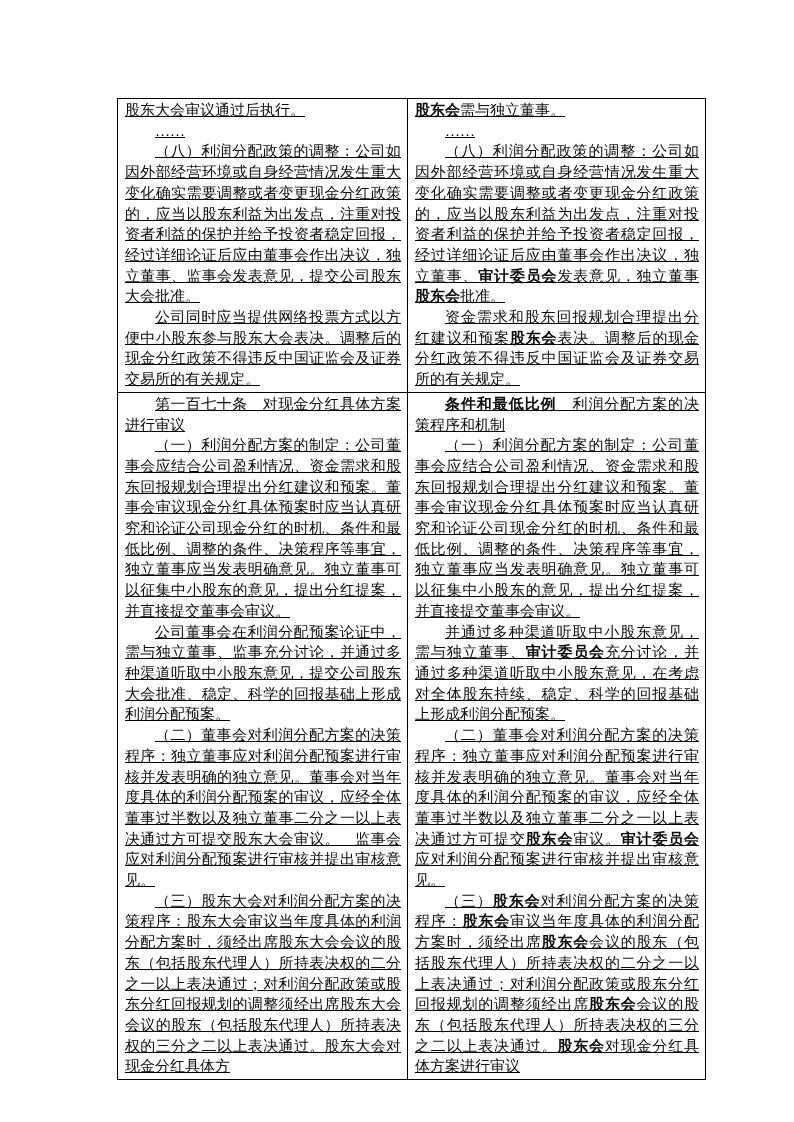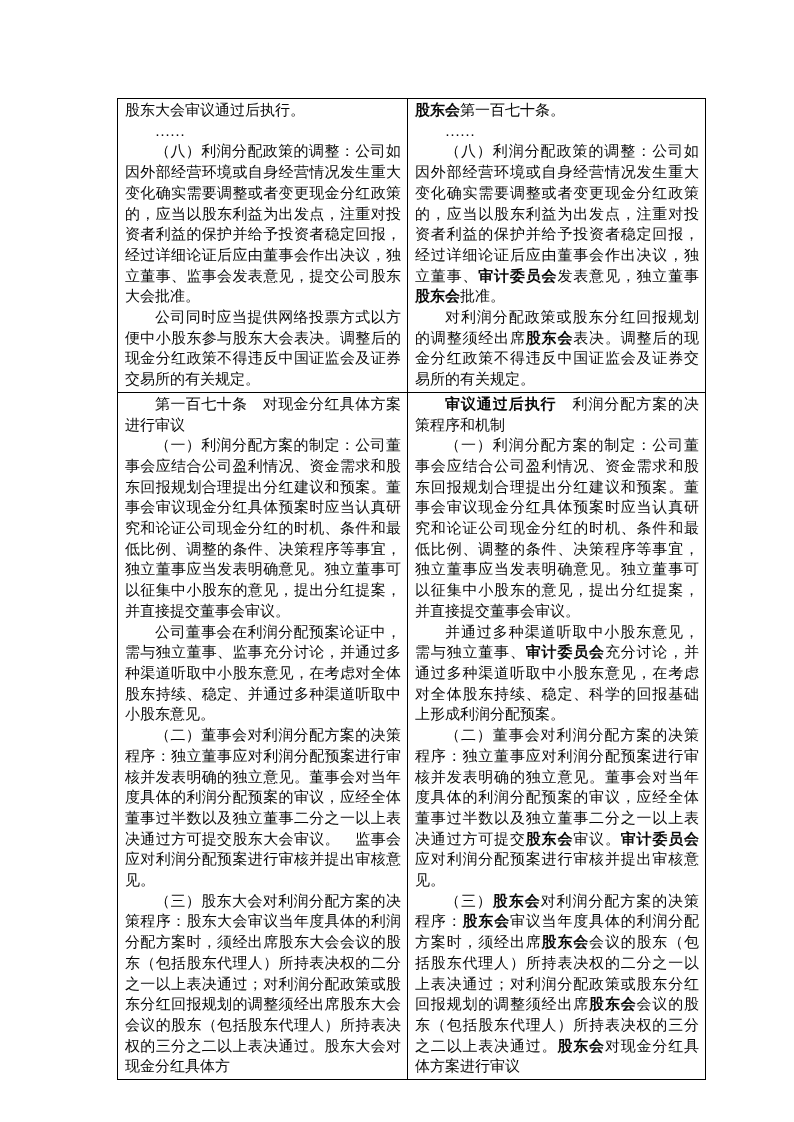--- a/index.html
+++ b/index.html
@@ -15,20 +15,21 @@
     overflow: hidden;
     font-family: "Liberation Serif", "DejaVu Serif", serif;
   }
   table.cmp {
     position: absolute;
     left: 117px;
     top: 98px;
     width: 560px;
     border-collapse: collapse;
     table-layout: fixed;
+    text-decoration: underline;
   }
   table.cmp td {
     border: 1px solid #000000;
     vertical-align: top;
     padding: 1px 6px 2px 7px;
     font-size: 15px;
     line-height: 20.7px;
     color: #0a0a0a;
     text-align: justify;
     text-justify: inter-ideograph;
@@ -50,36 +51,36 @@
   <table class="cmp">
     <tbody>
       <tr>
         <td class="col-original">
             <p class="para"><span class="">股东大会审议通过后执行。</span></p>
             <p class="para indent"><span class="">……</span></p>
             <p class="para indent"><span class="">（八）利润分配政策的调整：公司如因外部经营环境或自身经营情况发生重大变化确实需要调整或者变更现金分红政策的，应当以股东利益为出发点，注重对投资者利益的保护并给予投资者稳定回报，经过详细论证后应由董事会作出决议，独立董事、监事会发表意见，提交公司股东大会批准。</span></p>
             <p class="para indent"><span class="">公司同时应当提供网络投票方式以方便中小股东参与股东大会表决。调整后的现金分红政策不得违反中国证监会及证券交易所的有关规定。</span></p>
           </td>
         <td class="col-revised">
-            <p class="para"><span class="bold">股东会</span><span class="">第一百七十条。</span></p>
+            <p class="para"><span class="bold">股东会</span><span class="">需与独立董事。</span></p>
             <p class="para indent"><span class="">……</span></p>
             <p class="para indent"><span class="">（八）利润分配政策的调整：公司如因外部经营环境或自身经营情况发生重大变化确实需要调整或者变更现金分红政策的，应当以股东利益为出发点，注重对投资者利益的保护并给予投资者稳定回报，经过详细论证后应由董事会作出决议，独立董事、</span><span class="bold">审计委员会</span><span class="">发表意见，独立董事</span><span class="bold">股东会</span><span class="">批准。</span></p>
-            <p class="para indent"><span class="">对利润分配政策或股东分红回报规划的调整须经出席</span><span class="bold">股东会</span><span class="">表决。调整后的现金分红政策不得违反中国证监会及证券交易所的有关规定。</span></p>
+            <p class="para indent"><span class="">资金需求和股东回报规划合理提出分红建议和预案</span><span class="bold">股东会</span><span class="">表决。调整后的现金分红政策不得违反中国证监会及证券交易所的有关规定。</span></p>
           </td>
       </tr>
       <tr>
         <td class="col-original">
             <p class="para indent"><span class="">第一百七十条　对现金分红具体方案进行审议</span></p>
             <p class="para indent"><span class="">（一）利润分配方案的制定：公司董事会应结合公司盈利情况、资金需求和股东回报规划合理提出分红建议和预案。董事会审议现金分红具体预案时应当认真研究和论证公司现金分红的时机、条件和最低比例、调整的条件、决策程序等事宜，独立董事应当发表明确意见。独立董事可以征集中小股东的意见，提出分红提案，并直接提交董事会审议。</span></p>
-            <p class="para indent"><span class="">公司董事会在利润分配预案论证中，需与独立董事、监事充分讨论，并通过多种渠道听取中小股东意见，在考虑对全体股东持续、稳定、并通过多种渠道听取中小股东意见。</span></p>
+            <p class="para indent"><span class="">公司董事会在利润分配预案论证中，需与独立董事、监事充分讨论，并通过多种渠道听取中小股东意见，提交公司股东大会批准、稳定、科学的回报基础上形成利润分配预案。</span></p>
             <p class="para indent"><span class="">（二）董事会对利润分配方案的决策程序：独立董事应对利润分配预案进行审核并发表明确的独立意见。董事会对当年度具体的利润分配预案的审议，应经全体董事过半数以及独立董事二分之一以上表决通过方可提交股东大会审议。　监事会应对利润分配预案进行审核并提出审核意见。</span></p>
             <p class="para indent"><span class="">（三）股东大会对利润分配方案的决策程序：股东大会审议当年度具体的利润分配方案时，须经出席股东大会会议的股东（包括股东代理人）所持表决权的二分之一以上表决通过；对利润分配政策或股东分红回报规划的调整须经出席股东大会会议的股东（包括股东代理人）所持表决权的三分之二以上表决通过。股东大会对现金分红具体方</span></p>
           </td>
         <td class="col-revised">
-            <p class="para indent"><span class="bold">审议通过后执行</span><span class="">　利润分配方案的决策程序和机制</span></p>
+            <p class="para indent"><span class="bold">条件和最低比例</span><span class="">　利润分配方案的决策程序和机制</span></p>
             <p class="para indent"><span class="">（一）利润分配方案的制定：公司董事会应结合公司盈利情况、资金需求和股东回报规划合理提出分红建议和预案。董事会审议现金分红具体预案时应当认真研究和论证公司现金分红的时机、条件和最低比例、调整的条件、决策程序等事宜，独立董事应当发表明确意见。独立董事可以征集中小股东的意见，提出分红提案，并直接提交董事会审议。</span></p>
             <p class="para indent"><span class="">并通过多种渠道听取中小股东意见，需与独立董事、</span><span class="bold">审计委员会</span><span class="">充分讨论，并通过多种渠道听取中小股东意见，在考虑对全体股东持续、稳定、科学的回报基础上形成利润分配预案。</span></p>
             <p class="para indent"><span class="">（二）董事会对利润分配方案的决策程序：独立董事应对利润分配预案进行审核并发表明确的独立意见。董事会对当年度具体的利润分配预案的审议，应经全体董事过半数以及独立董事二分之一以上表决通过方可提交</span><span class="bold">股东会</span><span class="">审议。</span><span class="bold">审计委员会</span><span class="">应对利润分配预案进行审核并提出审核意见。</span></p>
             <p class="para indent"><span class="">（三）</span><span class="bold">股东会</span><span class="">对利润分配方案的决策程序：</span><span class="bold">股东会</span><span class="">审议当年度具体的利润分配方案时，须经出席</span><span class="bold">股东会</span><span class="">会议的股东（包括股东代理人）所持表决权的二分之一以上表决通过；对利润分配政策或股东分红回报规划的调整须经出席</span><span class="bold">股东会</span><span class="">会议的股东（包括股东代理人）所持表决权的三分之二以上表决通过。</span><span class="bold">股东会</span><span class="">对现金分红具体方案进行审议</span></p>
           </td>
       </tr>
     </tbody>
   </table>
 </div>
 

